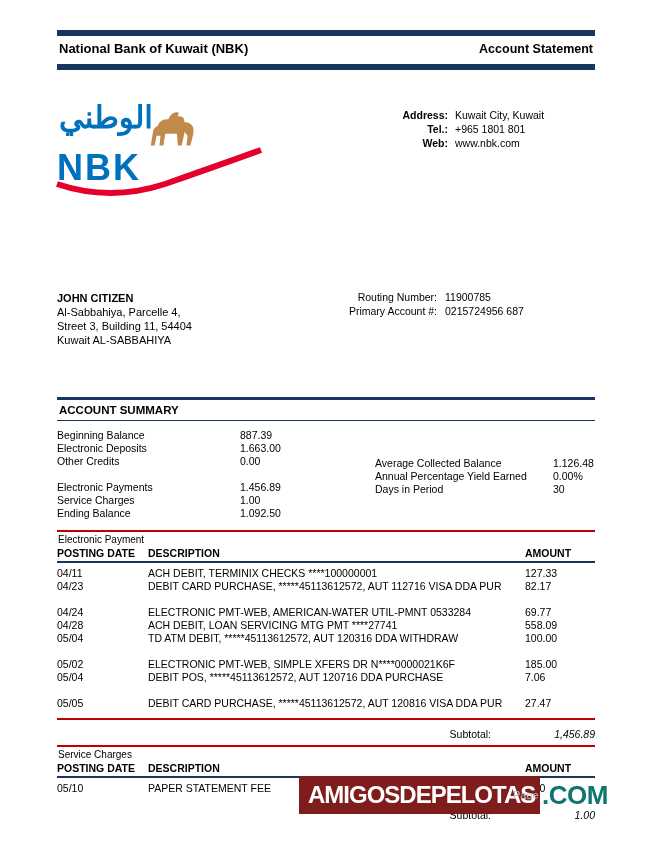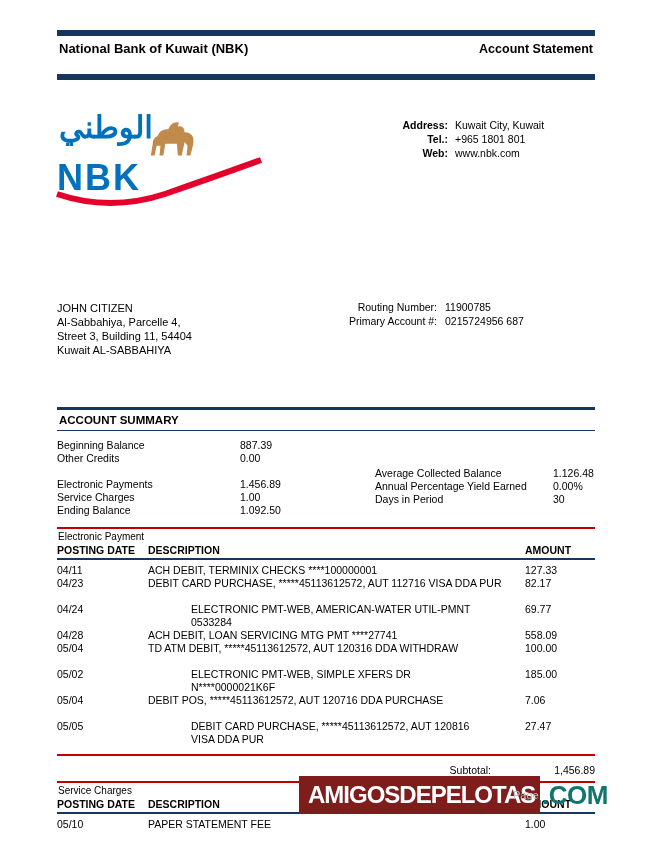--- a/index.html
+++ b/index.html
@@ -2,39 +2,39 @@
 <html><head>
 <meta charset="utf-8">
 <style>
   * { margin:0; padding:0; box-sizing:border-box; }
   html,body { width:651px; height:841px; }
   body { background:#ffffff; font-family:"Liberation Sans", sans-serif; color:#000; }
   .page { position:relative; width:651px; height:841px; background:#fff; overflow:hidden; }
   .content { position:absolute; left:57px; top:30px; width:538px; }
 
   .bar { height:6px; background:#17365d; }
-  .title-row { display:flex; justify-content:space-between; align-items:center; padding:5px 2px 18px 2px; }
+  .title-row { display:flex; justify-content:space-between; align-items:center; padding:5px 2px 8px 2px; }
   .bank-name { font-size:13px; font-weight:bold; }
   .doc-title { font-size:12.5px; font-weight:bold; }
 
   .logo-contact { display:flex; justify-content:space-between; margin-top:36px; height:95px; }
   .logo { position:relative; width:220px; height:95px; }
   .logo-arabic { position:absolute; left:2px; top:-4px; color:#0071bc; font-size:31px; font-weight:bold; line-height:1; }
   .camel { position:absolute; left:88px; top:0px; width:58px; height:46px; }
   .logo-nbk { position:absolute; left:0px; top:44px; color:#0071bc; font-size:36px; font-weight:bold; letter-spacing:2px; line-height:1; }
   .swoosh { position:absolute; left:-2px; top:40px; width:208px; height:55px; pointer-events:none; }
 
   .contact { font-size:10.5px; margin-top:2px; width:205px; }
   .contact-row { display:flex; line-height:14px; }
   .contact-label { width:58px; text-align:right; font-weight:bold; margin-right:7px; white-space:nowrap; }
   .contact-value { white-space:nowrap; }
 
   .customer-stmt { display:flex; margin-top:90px; }
   .customer { font-size:11px; line-height:14px; width:250px; }
-  .customer-name { font-weight:normal; }
+  .customer-name { font-weight:bold; }
   .stmt-info { margin-left:auto; width:258px; font-size:10.5px; }
   .stmt-row { display:flex; line-height:13.5px; }
   .stmt-label { width:100px; text-align:right; margin-right:8px; white-space:nowrap; }
   .stmt-value { white-space:nowrap; }
 
   .summary { margin-top:50px; }
   .summary-title { border-top:3px solid #17365d; border-bottom:1px solid #17365d; font-weight:bold; font-size:11.5px; padding:4px 2px; }
   .summary-body { position:relative; padding:8px 0 6px 0; font-size:10.5px; }
   .sum-col-left { width:300px; }
   .sum-row { display:flex; min-height:13px; line-height:13px; }
@@ -44,26 +44,26 @@
 
   .txn-section { margin-top:4px; }
   .red-line { border-top:2px solid #c00000; }
   .section-title { font-size:10px; padding:1px 1px 0 1px; line-height:13px; }
   .txn-header { display:flex; font-weight:bold; font-size:10.5px; border-bottom:2px solid #17365d; padding:1px 0 2px 0; }
   .col-date { width:91px; }
   .col-desc { flex:1; }
   .col-amt { width:70px; text-align:left; }
   .txn-rows { padding-top:4px; font-size:10.5px; }
   .txn-row { display:flex; line-height:13px; }
-  .txn-row.gap-before { margin-top:13px;gap:43px; }
+  .txn-row.gap-before { margin-top:13px; }
   .subtotal-block { margin-top:8px; border-top:2px solid #c00000; padding-top:8px; }
   .subtotal-block.no-line { border-top:none; margin-top:6px; }
   .subtotal-row { display:flex; justify-content:flex-end; font-size:10.5px; line-height:13px; }
   .subtotal-label { margin-right:34px; }
-  .subtotal-amt { width:70px; text-align:right; }
+  .subtotal-amt { width:70px; text-align:right;font-style:italic; }
 
   .watermark { position:absolute; left:299px; top:776px; height:38px; display:flex; align-items:center; }
   .wm-green { position:relative; width:241px; height:38px; background:#7f1d1d; display:flex; align-items:center; padding-left:9px; z-index:1; }
   .wm-main { color:#ffffff; font-size:24px; font-weight:bold; letter-spacing:-1px; white-space:nowrap; }
   .page-ghost { position:absolute; left:214px; top:13px; font-size:11px; color:#b9c4be; z-index:2; }
   .wm-com { color:#0f766e; font-size:26px; font-weight:bold; letter-spacing:-0.5px; margin-left:2px; z-index:1; }
 </style>
 </head>
 <body>
 
@@ -132,20 +132,24 @@
     <div class="summary">
       <div class="summary-title">ACCOUNT SUMMARY</div>
       <div class="summary-body">
         <div class="sum-col-left">
 
             <div class="sum-row">
               <span class="sum-label">Beginning Balance</span>
               <span class="sum-value">887.39</span>
             </div>
 
+            <div class="sum-row">
+              <span class="sum-label">Electronic Deposits</span>
+              <span class="sum-value">1.663.00</span>
+            </div>
 
             <div class="sum-row">
               <span class="sum-label">Other Credits</span>
               <span class="sum-value">0.00</span>
             </div>
 
             <div class="sum-row">
               <span class="sum-label"></span>
               <span class="sum-value"></span>
             </div>

